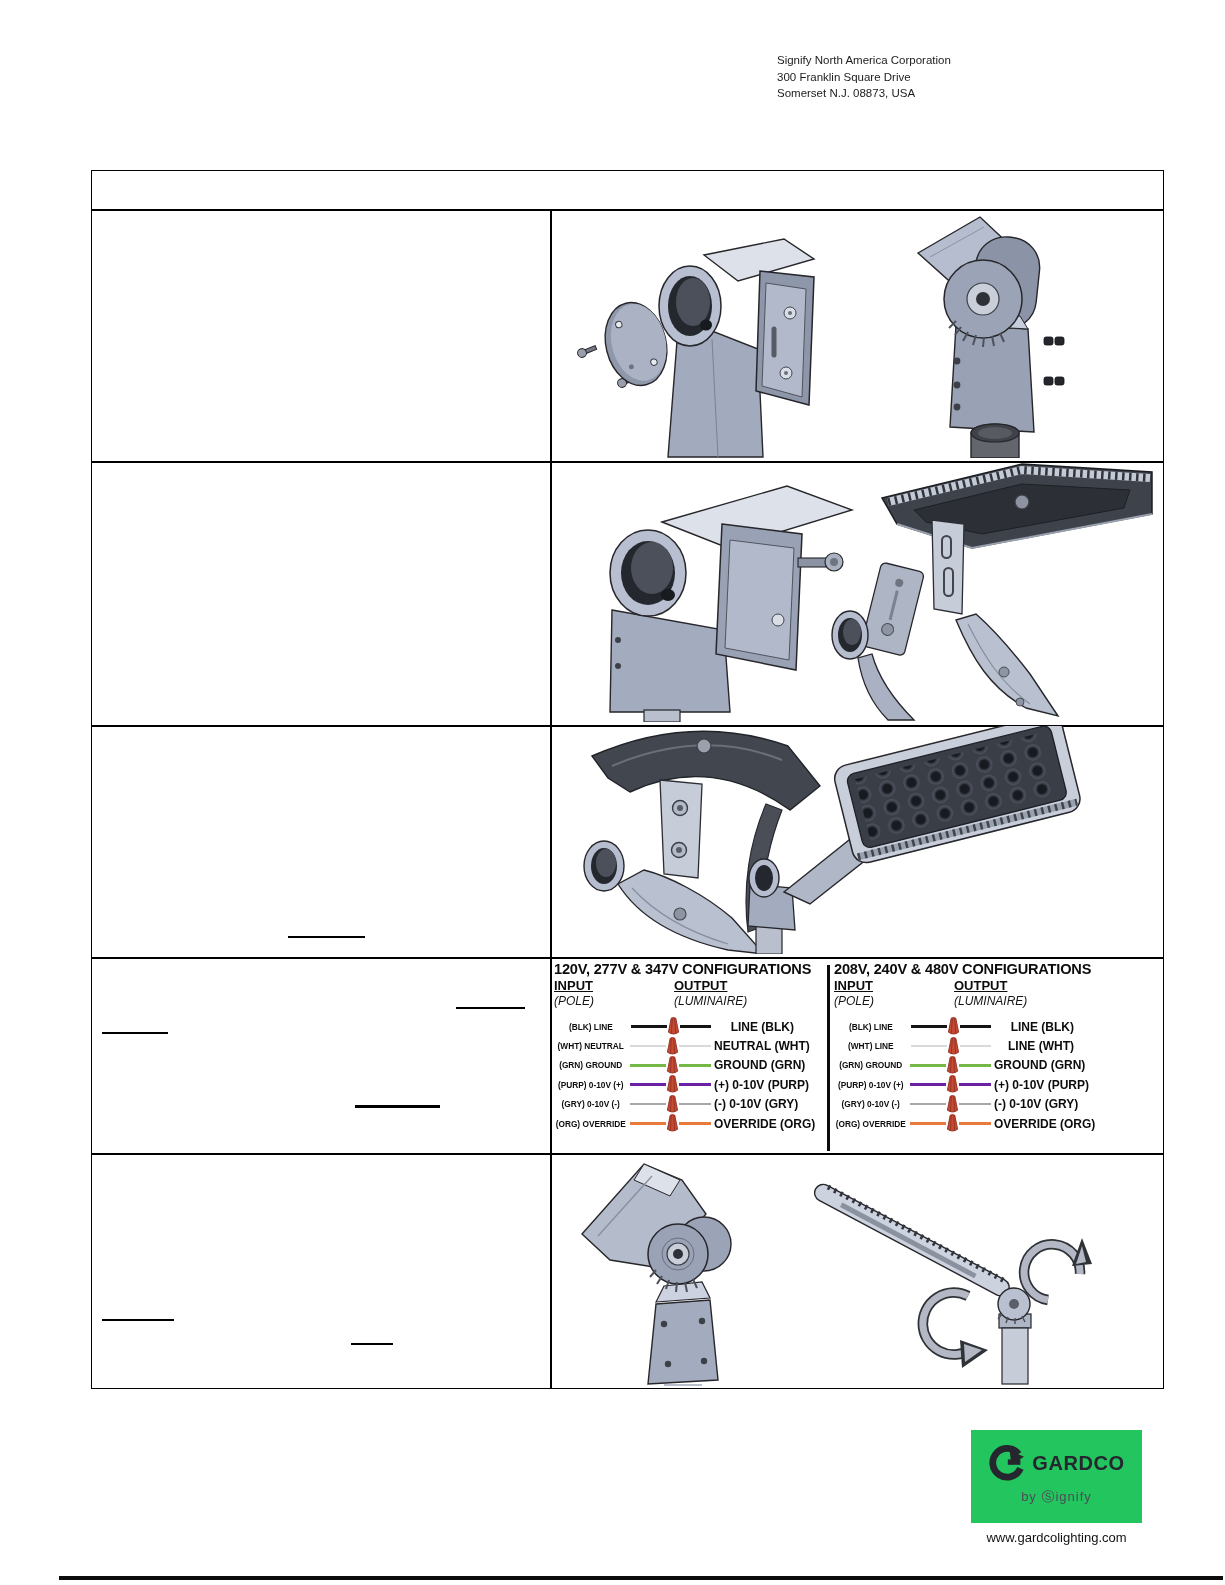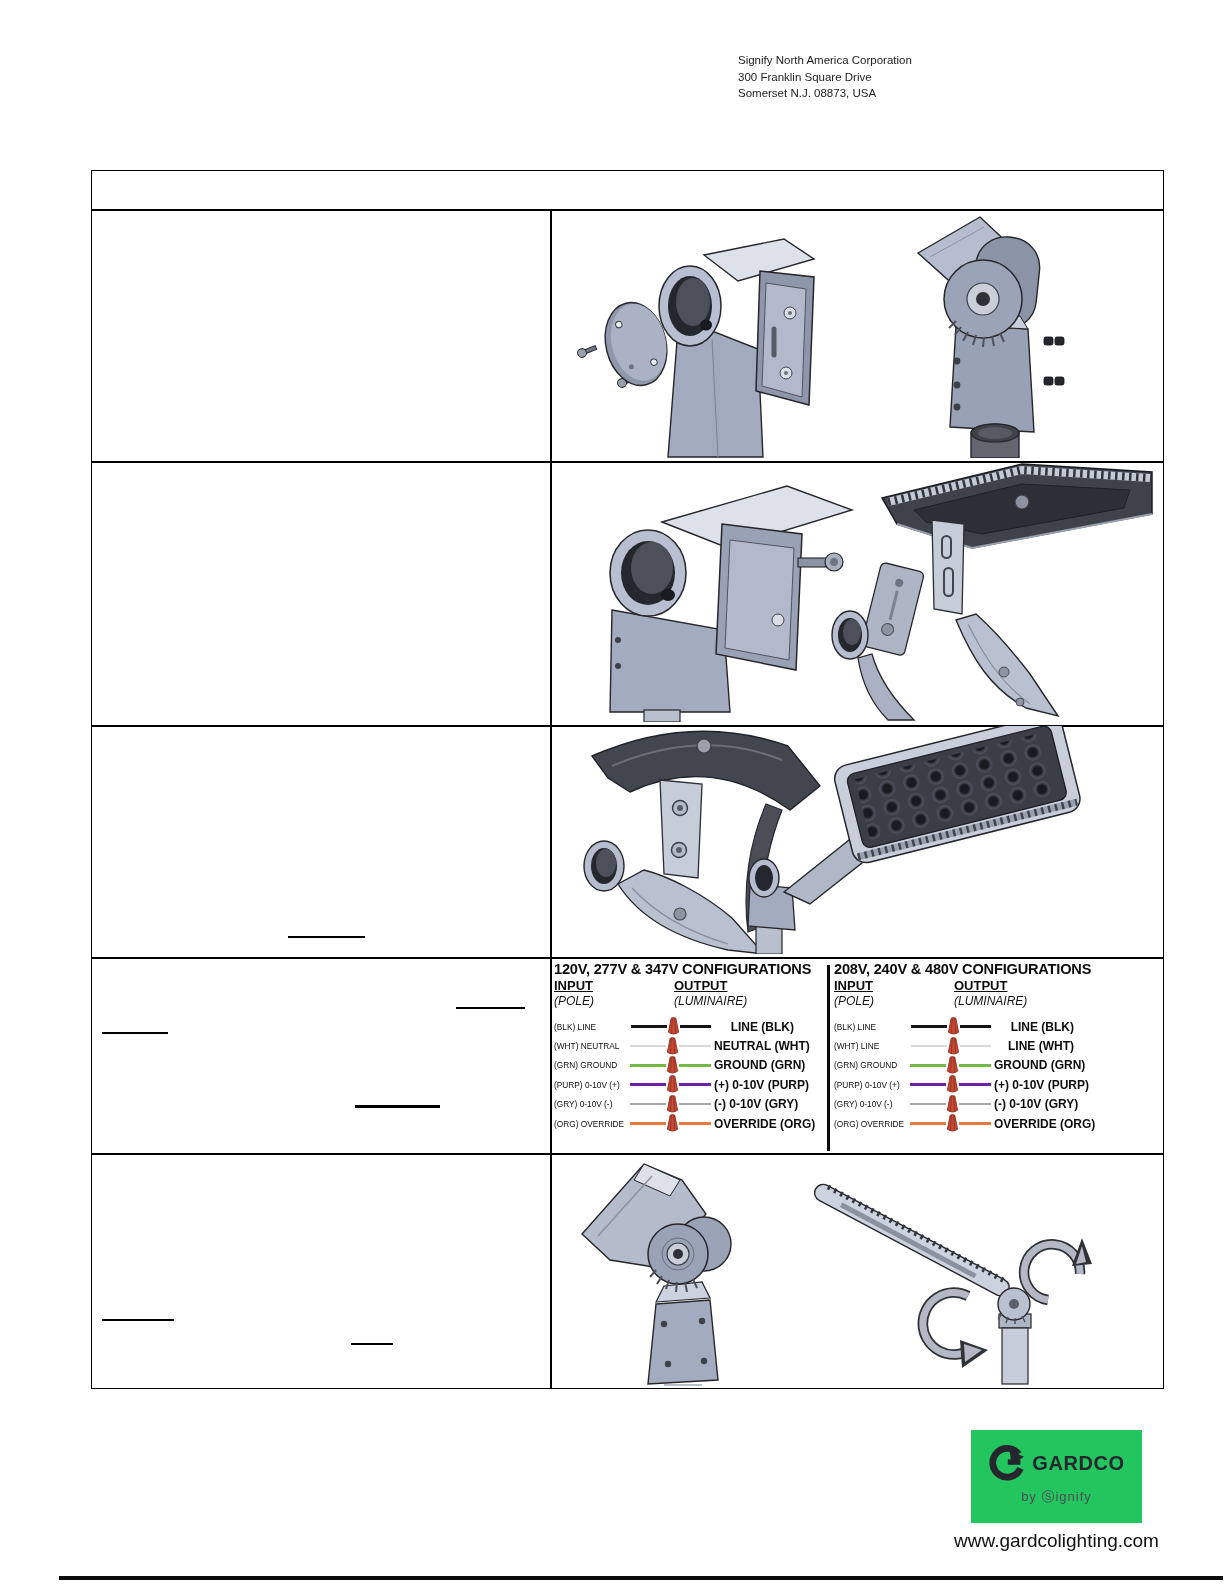--- a/index.html
+++ b/index.html
@@ -1,20 +1,20 @@
 <!DOCTYPE html>
 <html><head>
 <meta charset="utf-8">
 <style>
   html,body{margin:0;padding:0;background:#ffffff;}
   .page{position:relative;width:1225px;height:1585px;background:#ffffff;overflow:hidden;
         font-family:"Liberation Sans",sans-serif;color:#1d1d1d;}
   
   .addr-col{position:absolute;top:52px;font-size:11.5px;line-height:16.5px;color:#1c1c1c;}
-  .addr-us{left:738px;width:180px;}
+  .addr-us{left:777px;width:180px;}
   .addr-ca{left:921px;width:230px;}
   
   .tbl{position:absolute;left:91px;top:170px;width:1071px;height:1217px;border:1.7px solid #000;}
   .hline{position:absolute;left:0;width:100%;height:1.7px;background:#000;}
   .vline{position:absolute;left:458px;top:38px;width:1.7px;height:1179px;background:#000;}
   
   .umark{position:absolute;height:1.6px;background:#000;}
   .umark.thick{height:2.6px;}
   
   .fig{position:absolute;}
@@ -25,34 +25,34 @@
   .dg-1{left:282px;}
   .wiring-divider{position:absolute;left:275px;top:8px;width:2.6px;height:186px;background:#0b0b0b;}
   .dg-title{margin-top:4px;font-size:14.6px;line-height:17px;font-weight:600;text-align:center;
             letter-spacing:-0.2px;color:#0c0c0c;white-space:nowrap;}
   .dg-heads,.dg-subs{display:flex;margin-top:1px;}
   .dg-heads span{flex:1;text-align:left;font-size:13px;line-height:14px;font-weight:700;
                  text-decoration:underline;color:#0c0c0c;}
   .dg-subs span{flex:1;text-align:left;font-size:12px;line-height:14px;font-style:italic;color:#141414;}
   .wires{margin-top:9px;}
   .wire-row{display:flex;align-items:center;height:19.4px;}
-  .w-in{width:74px;text-align:left;font-size:8.3px;font-weight:400;padding-right:3px;
+  .w-in{width:74px;text-align:center;font-size:8.3px;font-weight:700;padding-right:3px;
         white-space:nowrap;color:#0c0c0c;}
   .w-out{width:80px;text-align:right;font-size:12px;font-weight:700;padding-left:3px;
          white-space:nowrap;color:#0c0c0c;}
   .w-line-in{width:36px;}
   .w-line-out{width:32px;}
   .w-nut{width:13px;height:19px;display:flex;align-items:center;justify-content:center;}
   
   .logo-box{position:absolute;left:971px;top:1430px;width:171px;height:93px;background:#22c55e;}
   .logo-row{display:flex;align-items:center;justify-content:center;margin-top:15px;gap:8px;}
   .brand{font-size:20px;font-weight:700;letter-spacing:0.6px;color:#26262e;}
   .byline{text-align:center;margin-top:7px;font-size:13px;letter-spacing:1px;color:#4d4d54;}
   .website{position:absolute;left:951px;top:1530px;width:211px;text-align:center;
-           font-size:19px;color:#111;}
+           font-size:13px;color:#111;}
   .bottom-bar{position:absolute;left:59px;top:1576px;width:1164px;height:4px;background:#0c0c0c;}
 </style>
 </head>
 <body>
 
 <div class="page">
 
   <div class="addr-col addr-us">
     <div>Signify North America Corporation</div>
     <div>300 Franklin Square Drive</div>

